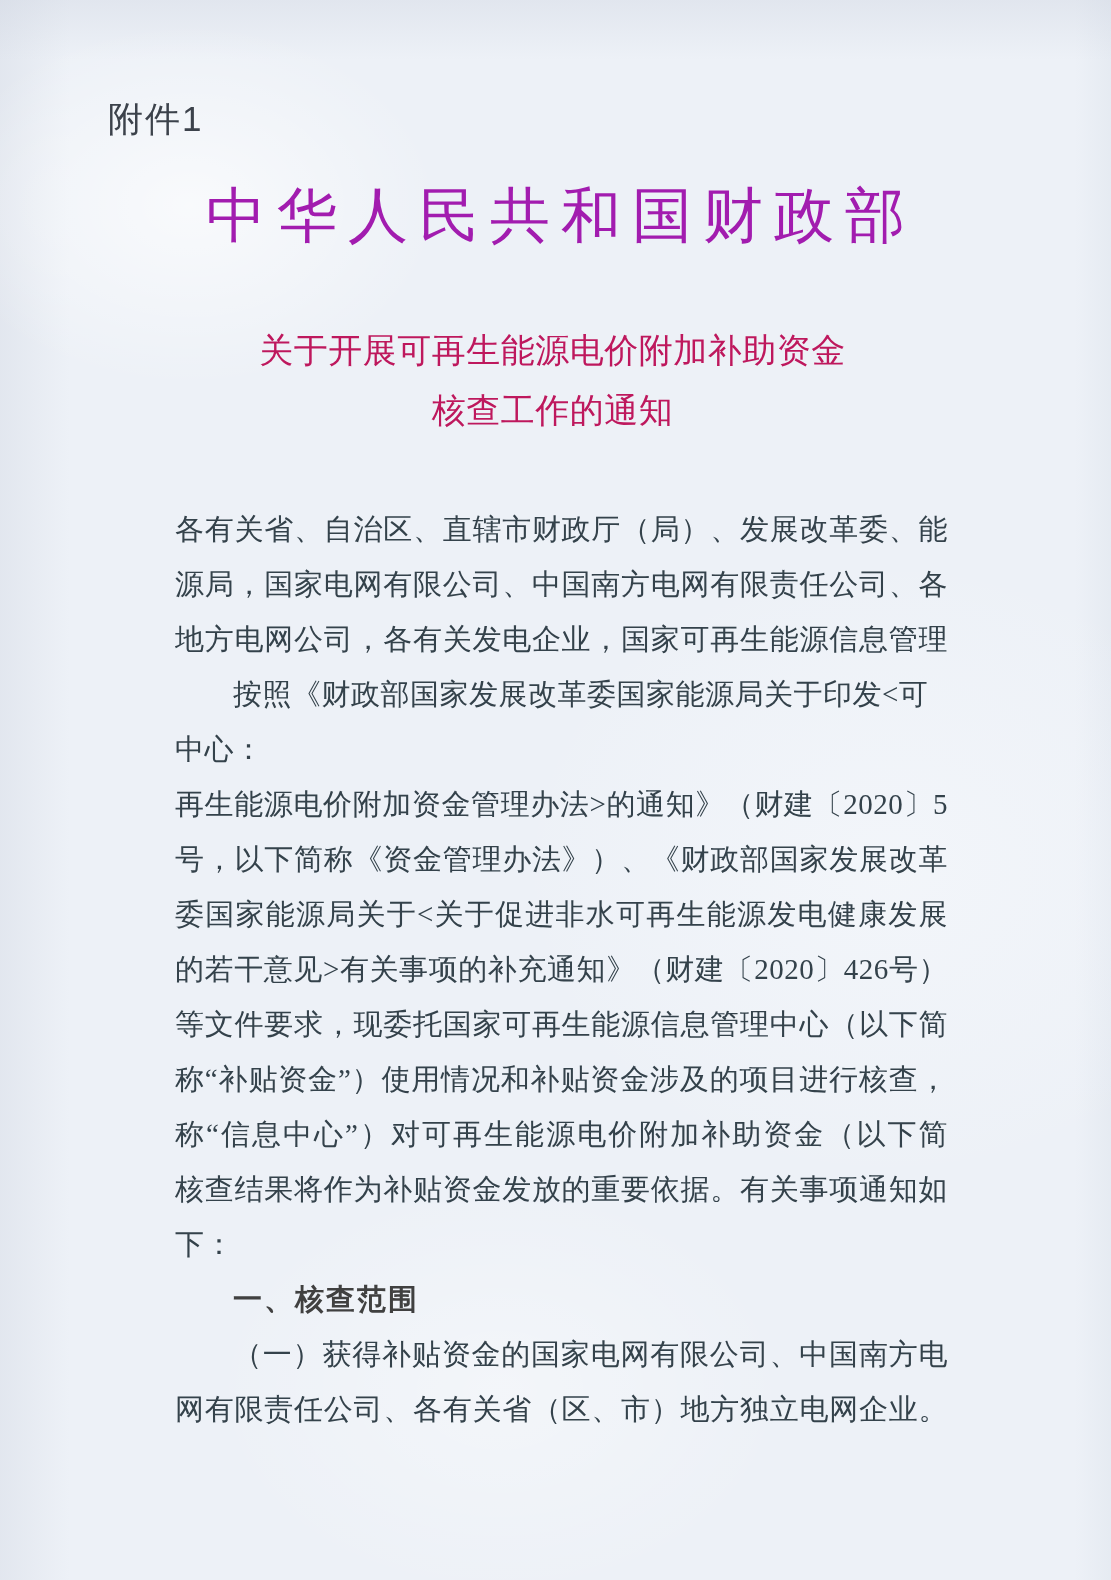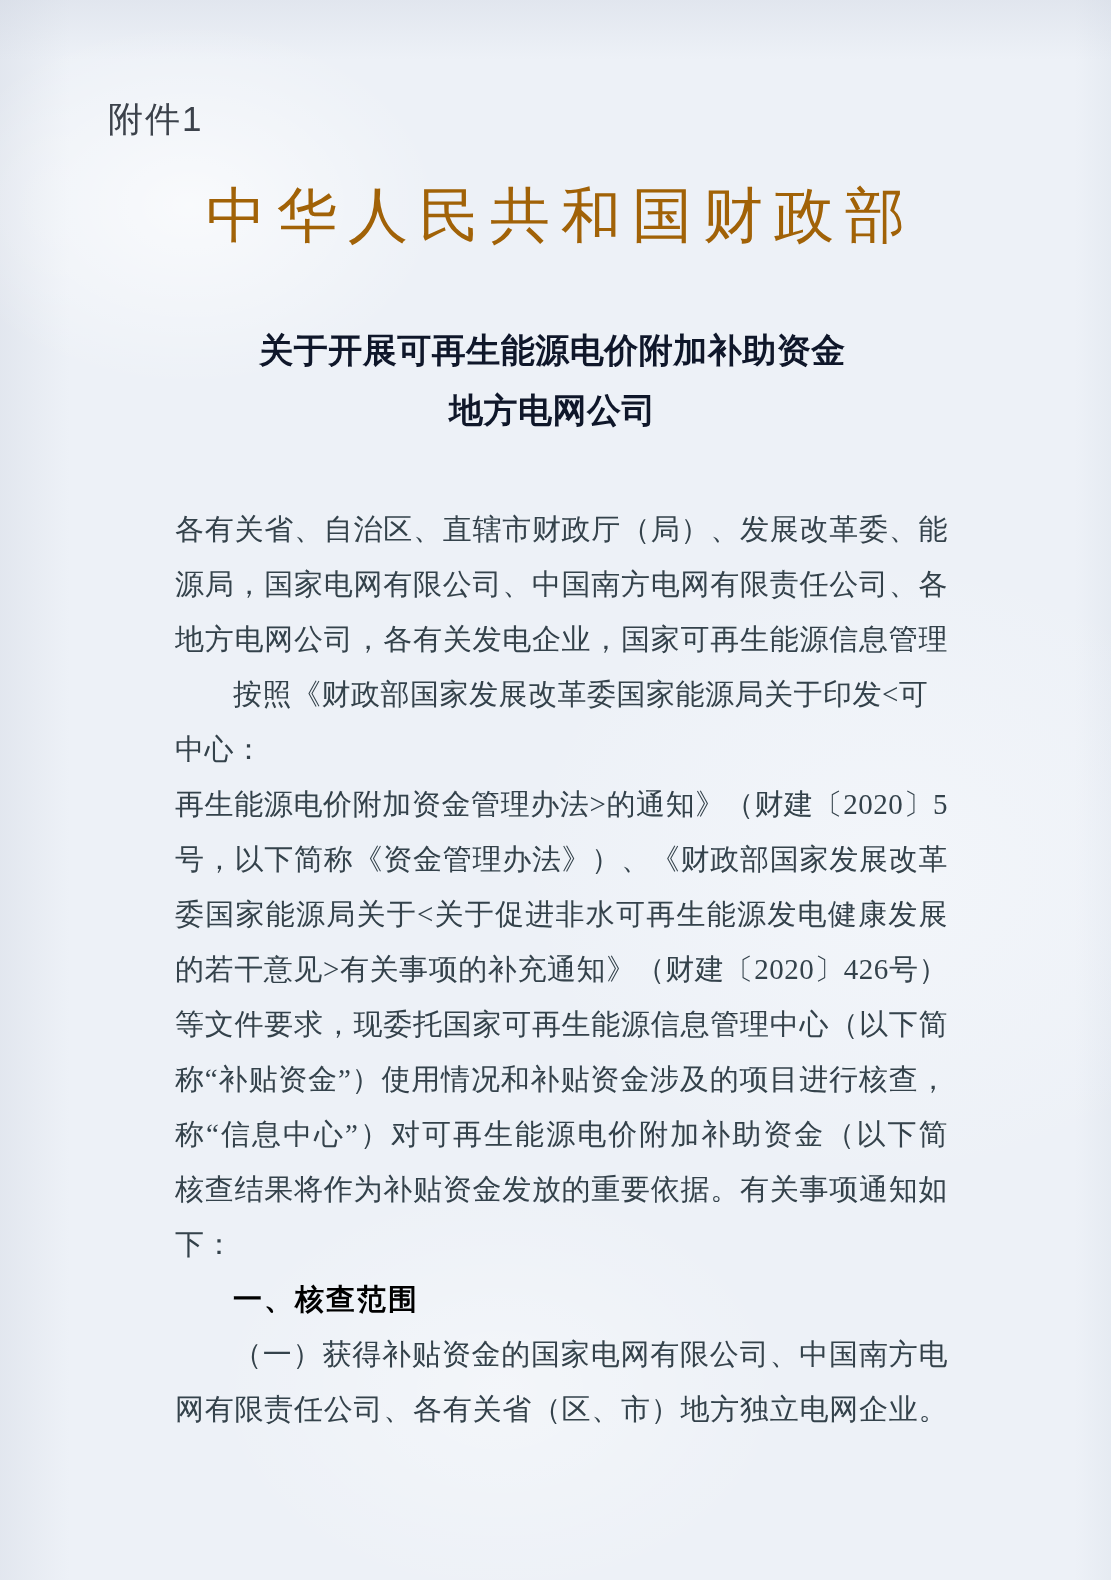--- a/index.html
+++ b/index.html
@@ -32,68 +32,68 @@
     color: #3c424b;
     letter-spacing: 2px;
   }
   .letterhead {
     position: absolute;
     left: 0; right: 0;
     top: 176px;
     text-align: center;
     font-size: 60px;
     font-weight: 400;
-    color: #a16207;
+    color: #a21caf;
     letter-spacing: 11px;
     padding-left: 11px;
     white-space: nowrap;
   }
   .doc-title {
     position: absolute;
     left: 0; right: 6px;
     top: 321px;
     text-align: center;
-    color: #0f172a;
-    font-weight: 700;
+    color: #be185d;
+    font-weight: 400;
     font-size: 34px;
     line-height: 60px;
     letter-spacing: 0.5px;
   }
   .doc-body {
     position: absolute;
     left: 175px;
     top: 502px;
     width: 773px;
     color: #34424b;
     font-size: 29px;
     line-height: 55px;
     letter-spacing: 0.5px;
   }
   .bline { height: 55px; white-space: nowrap; }
   .jst { text-align: justify; text-align-last: justify; white-space: normal; overflow: hidden; }
   .ind { padding-left: 58px; }
   .sec-head {
     font-family: "Liberation Sans", sans-serif;
     font-weight: 700;
-    color: #000000;
+    color: #404040;
     letter-spacing: 2px;
   }
 </style>
 </head>
 <body>
 
 <div class="paper"></div>
 
 <div class="attachment-label">附件1</div>
 
 <div class="letterhead">中华人民共和国财政部</div>
 
 <div class="doc-title">
   <div>关于开展可再生能源电价附加补助资金</div>
-  <div>地方电网公司</div>
+  <div>核查工作的通知</div>
 </div>
 
 <div class="doc-body">
   <div class="bline jst">各有关省、自治区、直辖市财政厅（局）、发展改革委、能</div>
   <div class="bline jst">源局，国家电网有限公司、中国南方电网有限责任公司、各</div>
   <div class="bline jst">地方电网公司，各有关发电企业，国家可再生能源信息管理</div>
   <div class="bline ind">按照《财政部国家发展改革委国家能源局关于印发&lt;可</div>
   <div class="bline">中心：</div>
   <div class="bline jst">再生能源电价附加资金管理办法&gt;的通知》（财建〔2020〕5</div>
   <div class="bline jst">号，以下简称《资金管理办法》）、《财政部国家发展改革</div>

